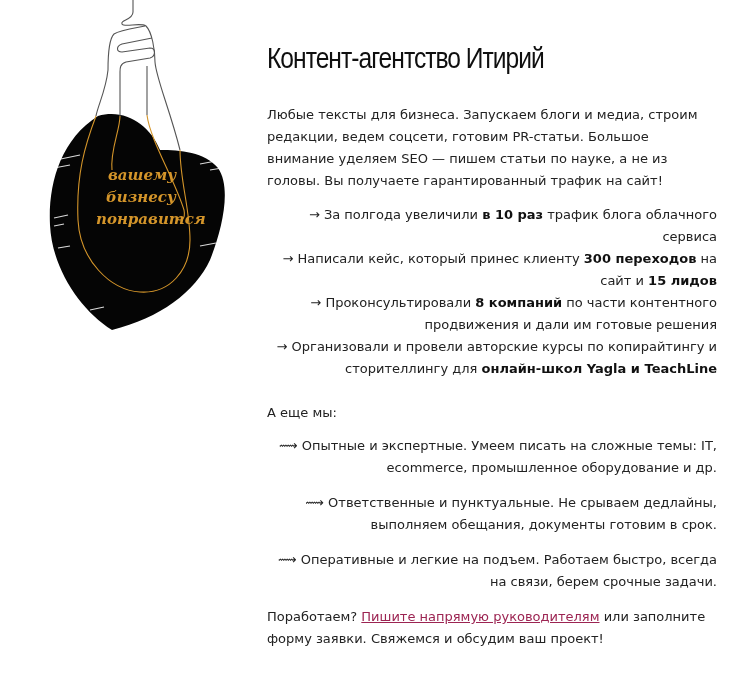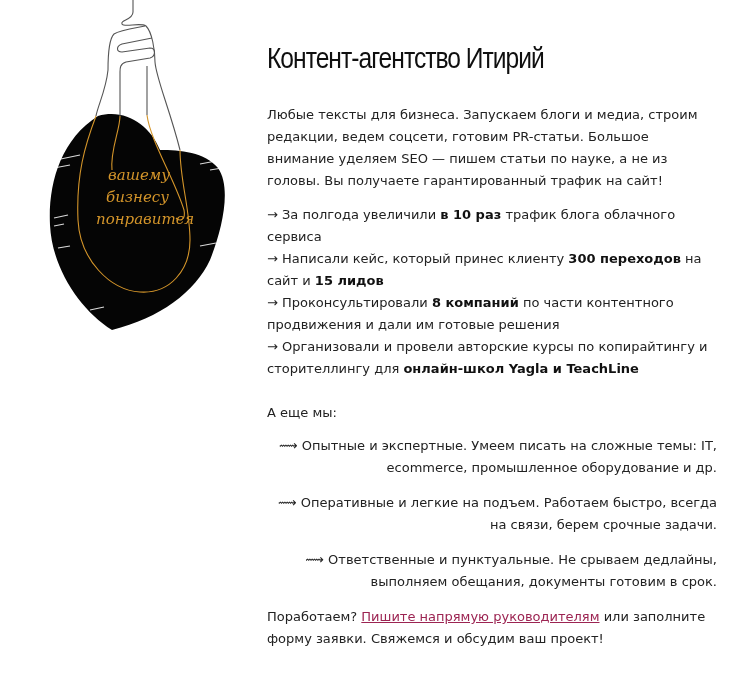--- a/index.html
+++ b/index.html
@@ -1,25 +1,25 @@
 <!DOCTYPE html>
 <html><head>
 <meta charset="utf-8">
 <style>
   html, body { margin: 0; padding: 0; background: #ffffff; }
   body { width: 751px; height: 688px; position: relative; overflow: hidden;
          font-family: "DejaVu Sans", sans-serif; color: #1a1a1a; }
-  .illustration { position: absolute; left: 40px; top: 0; width: 220px; height: 340px; }
+  .illustration { position: absolute; left: 40px; top: 0; width: 220px; height: 340px; font-weight: bold; }
   .content { position: absolute; left: 267px; top: 34px; width: 450px; }
   .title { font-family: "Liberation Sans", sans-serif; font-weight: 400; font-size: 30px;
            letter-spacing: -1.2px; transform: scaleX(0.82); transform-origin: left center;
            margin: 0 0 22px 0; color: #0f0f0f; white-space: nowrap; line-height: 48px; }
   p { margin: 0; font-size: 13px; line-height: 22px; color: #222; }
   .intro { margin-bottom: 12px; }
-  .list-item { display: block; }
+  .list-item { display: block; text-align: right; }
   b { font-weight: bold; color: #111; }
   .section-heading { margin-top: 22px; margin-bottom: 11px; font-weight: normal; }
   .feature { margin-bottom: 13px; text-align: right; }
   .cta { margin-top: 2px; }
   .link { color: #9c2452; text-decoration: underline; cursor: pointer; margin-top: 12px; }
 </style>
 </head>
 <body>
 
 <div class="illustration">
@@ -68,17 +68,17 @@
   <p>
     <span class="list-item"><span>→</span><span> За полгода увеличили </span><b>в 10 раз</b><span> трафик блога облачного сервиса</span></span>
     <span class="list-item"><span>→</span><span> Написали кейс, который принес клиенту </span><b>300 переходов</b><span> на сайт и </span><b>15 лидов</b></span>
     <span class="list-item"><span>→</span><span> Проконсультировали </span><b>8 компаний</b><span> по части контентного продвижения и дали им готовые решения</span></span>
     <span class="list-item"><span>→</span><span> Организовали и провели авторские курсы по копирайтингу и сторителлингу для </span><b>онлайн-школ Yagla и TeachLine</b></span>
   </p>
 
   <p class="section-heading">А еще мы:</p>
 
   <p class="feature"><span>⟿</span><span> Опытные и экспертные. Умеем писать на сложные темы: IT, ecommerce, промышленное оборудование и др.</span></p>
+  <p class="feature"><span>⟿</span><span> Ответственные и пунктуальные. Не срываем дедлайны, выполняем обещания, документы готовим в срок.</span></p>
   <p class="feature"><span>⟿</span><span> Оперативные и легкие на подъем. Работаем быстро, всегда на связи, берем срочные задачи.</span></p>
-  <p class="feature"><span>⟿</span><span> Ответственные и пунктуальные. Не срываем дедлайны, выполняем обещания, документы готовим в срок.</span></p>
 
   <p class="cta"><span>Поработаем? </span><a class="link">Пишите напрямую руководителям</a><span> или заполните форму заявки. Свяжемся и обсудим ваш проект!</span></p>
 </div>
 
 </body></html>

